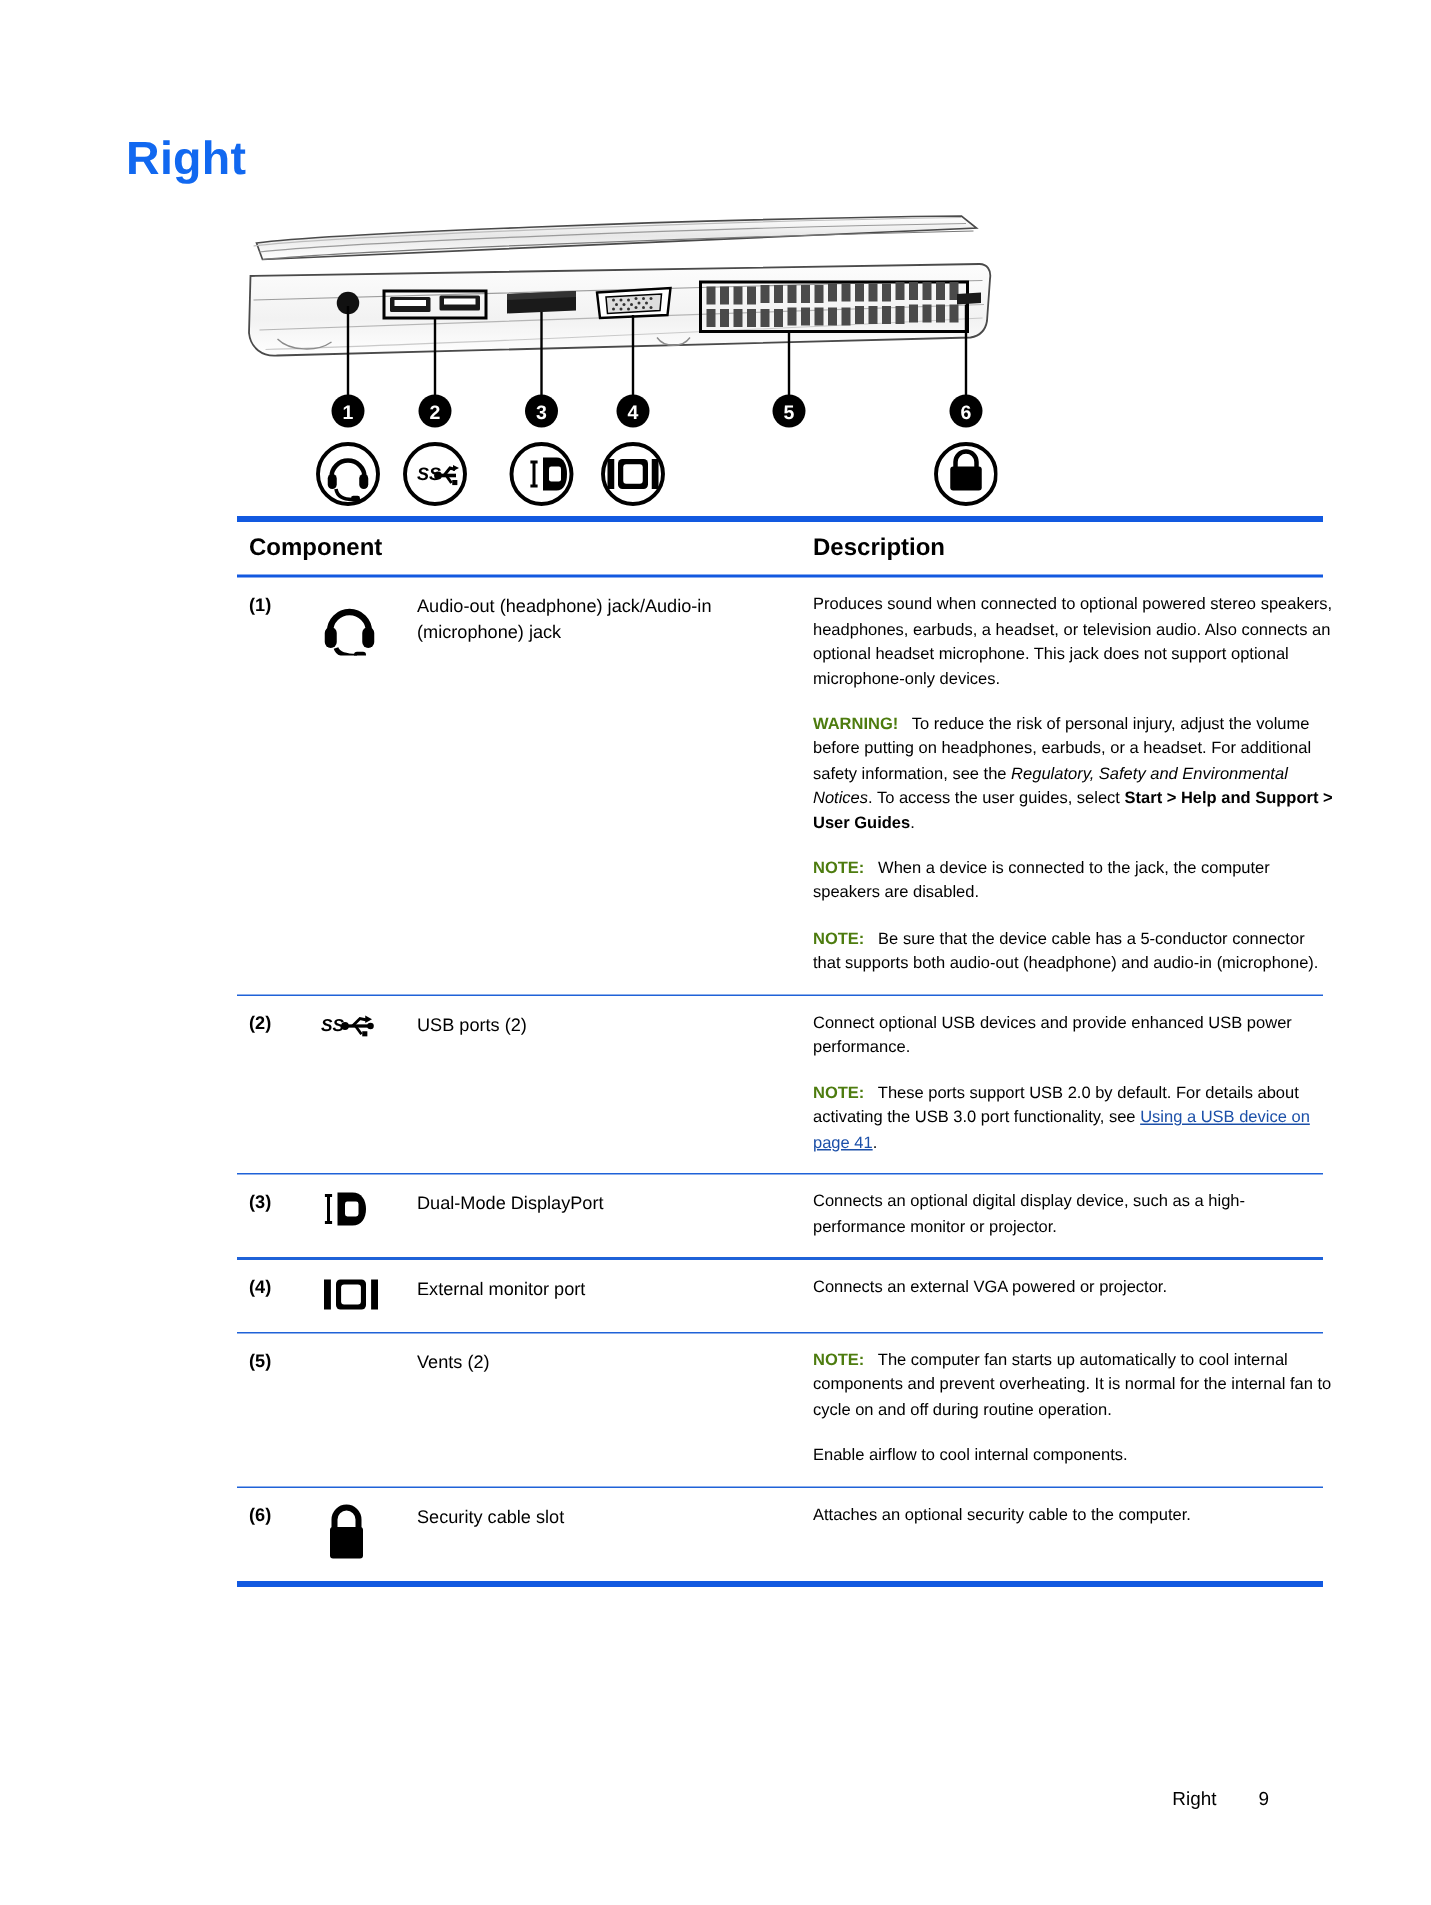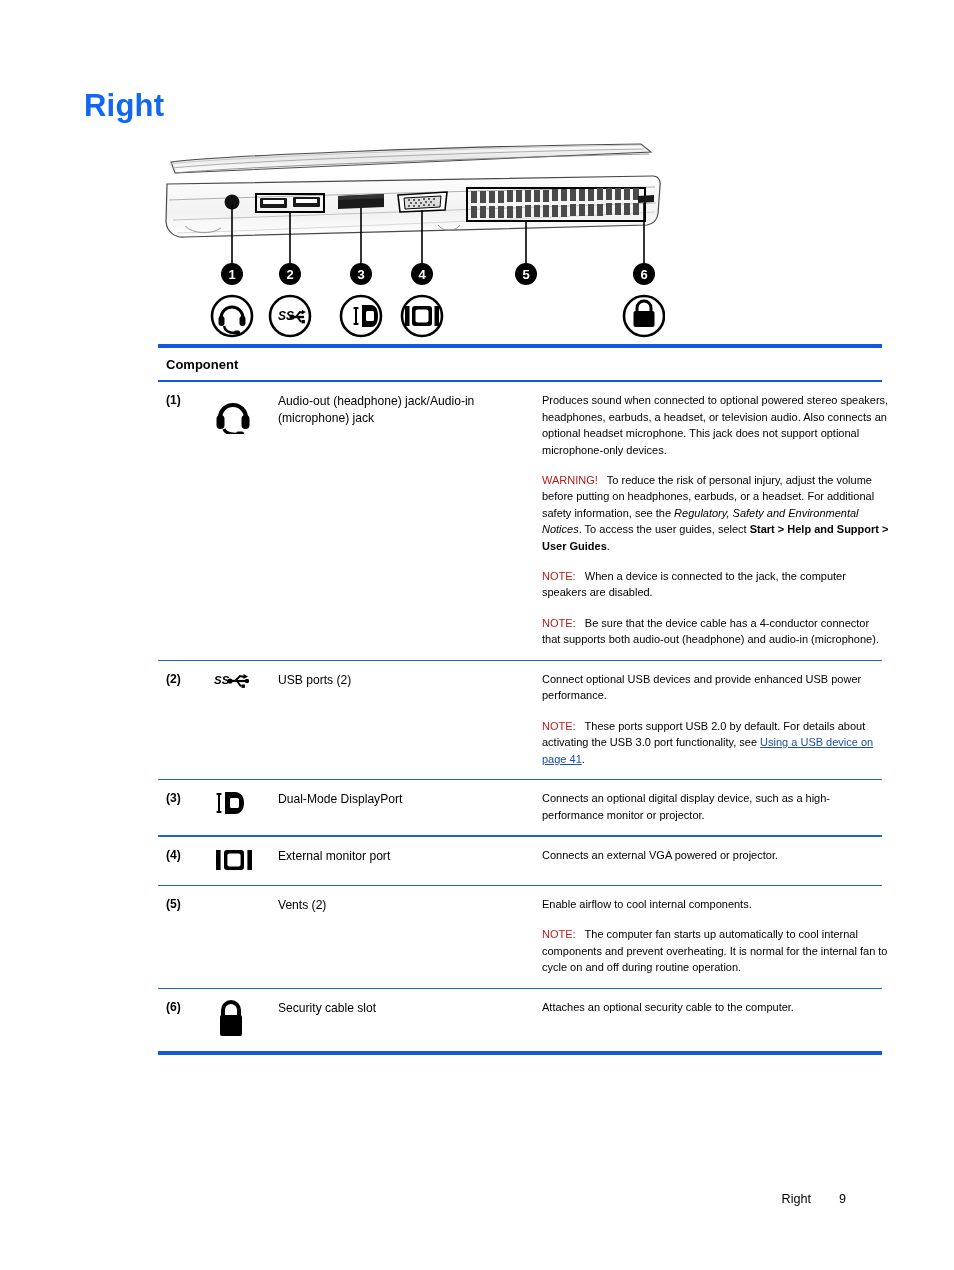--- a/index.html
+++ b/index.html
@@ -69,21 +69,21 @@
     height: 2.4px;
     background: #1259e0;
     width: 100%;
   }
 
   .head-row {
     display: flex;
     padding: 9px 0 8px 8px;
   }
   .head-cell {
-    font-size: 13px;
+    font-size: 16px;
     font-weight: bold;
     color: #000;
   }
   .col-left  { width: 376px; flex: none; }
   .col-right { width: 348px; flex: none; }
 
   .row {
     display: flex;
     padding: 10px 0 12px 8px;
     box-sizing: border-box;
@@ -120,22 +120,22 @@
     flex: none;
     font-size: 11px;
     line-height: 16.4px;
   }
   .cell-desc p {
     margin: 0 0 14px 0;
   }
   .cell-desc p:last-child { margin-bottom: 0; }
 
   .kw {
-    color: #b91c1c;
-    font-weight: normal;
+    color: #4d7c0f;
+    font-weight: bold;
   }
   .italic { font-style: italic; }
   .bold { font-weight: bold; }
   .xref {
     color: #1b4fa8;
     text-decoration: underline;
   }
 
   
   .footer {
@@ -350,20 +350,21 @@
         <rect x="478.5" y="171" width="21" height="16" rx="2" fill="#000"></rect>
       </g>
     </svg>
   </div>
 
   <div class="comp-table">
     <div class="rule-top"></div>
 
     <div class="head-row">
       <div class="head-cell col-left">Component</div>
+      <div class="head-cell col-right">Description</div>
     </div>
 
     <div class="rule-head"></div>
 
     <div class="row">
       <div class="cell-component">
         <div class="num">(1)</div>
         <div class="icon-slot">
           <svg width="38" height="42" viewBox="0 0 38 42" xmlns="http://www.w3.org/2000/svg">
             <path d="M6 26 A 13 13 0 0 1 32 26" fill="none" stroke="#000" stroke-width="4.2"></path>
@@ -372,21 +373,21 @@
             <path d="M10 37 C 11.5 42, 19 42.5, 24 42.5" fill="none" stroke="#000" stroke-width="3.2"></path>
             <rect x="22" y="39.5" width="8" height="4.6" rx="2" fill="#000"></rect>
           </svg>
         </div>
         <div class="comp-label">Audio-out (headphone) jack/Audio-in (microphone) jack</div>
       </div>
       <div class="cell-desc">
         <p>Produces sound when connected to optional powered stereo speakers, headphones, earbuds, a headset, or television audio. Also connects an optional headset microphone. This jack does not support optional microphone-only devices.</p>
         <p><span class="kw">WARNING!</span>&nbsp;&nbsp; <span>To reduce the risk of personal injury, adjust the volume before putting on headphones, earbuds, or a headset. For additional safety information, see the </span><span class="italic">Regulatory, Safety and Environmental Notices</span><span>. To access the user guides, select </span><span class="bold">Start &gt; Help and Support &gt; User Guides</span><span>.</span></p>
         <p><span class="kw">NOTE:</span>&nbsp;&nbsp; <span>When a device is connected to the jack, the computer speakers are disabled.</span></p>
-        <p><span class="kw">NOTE:</span>&nbsp;&nbsp; <span>Be sure that the device cable has a 4-conductor connector that supports both audio-out (headphone) and audio-in (microphone).</span></p>
+        <p><span class="kw">NOTE:</span>&nbsp;&nbsp; <span>Be sure that the device cable has a 5-conductor connector that supports both audio-out (headphone) and audio-in (microphone).</span></p>
       </div>
     </div>
 
     <div class="rule-thin"></div>
 
     <div class="row">
       <div class="cell-component">
         <div class="num">(2)</div>
         <div class="icon-slot">
           <svg width="44" height="22" viewBox="0 0 44 22" xmlns="http://www.w3.org/2000/svg">
@@ -450,22 +451,22 @@
 
     <div class="rule-thin"></div>
 
     <div class="row">
       <div class="cell-component">
         <div class="num">(5)</div>
         <div class="icon-slot"></div>
         <div class="comp-label">Vents (2)</div>
       </div>
       <div class="cell-desc">
+        <p><span class="kw">NOTE:</span>&nbsp;&nbsp; <span>The computer fan starts up automatically to cool internal components and prevent overheating. It is normal for the internal fan to cycle on and off during routine operation.</span></p>
         <p>Enable airflow to cool internal components.</p>
-        <p><span class="kw">NOTE:</span>&nbsp;&nbsp; <span>The computer fan starts up automatically to cool internal components and prevent overheating. It is normal for the internal fan to cycle on and off during routine operation.</span></p>
       </div>
     </div>
 
     <div class="rule-thin"></div>
 
     <div class="row">
       <div class="cell-component">
         <div class="num">(6)</div>
         <div class="icon-slot">
           <svg width="34" height="40" viewBox="0 0 34 40" xmlns="http://www.w3.org/2000/svg">

